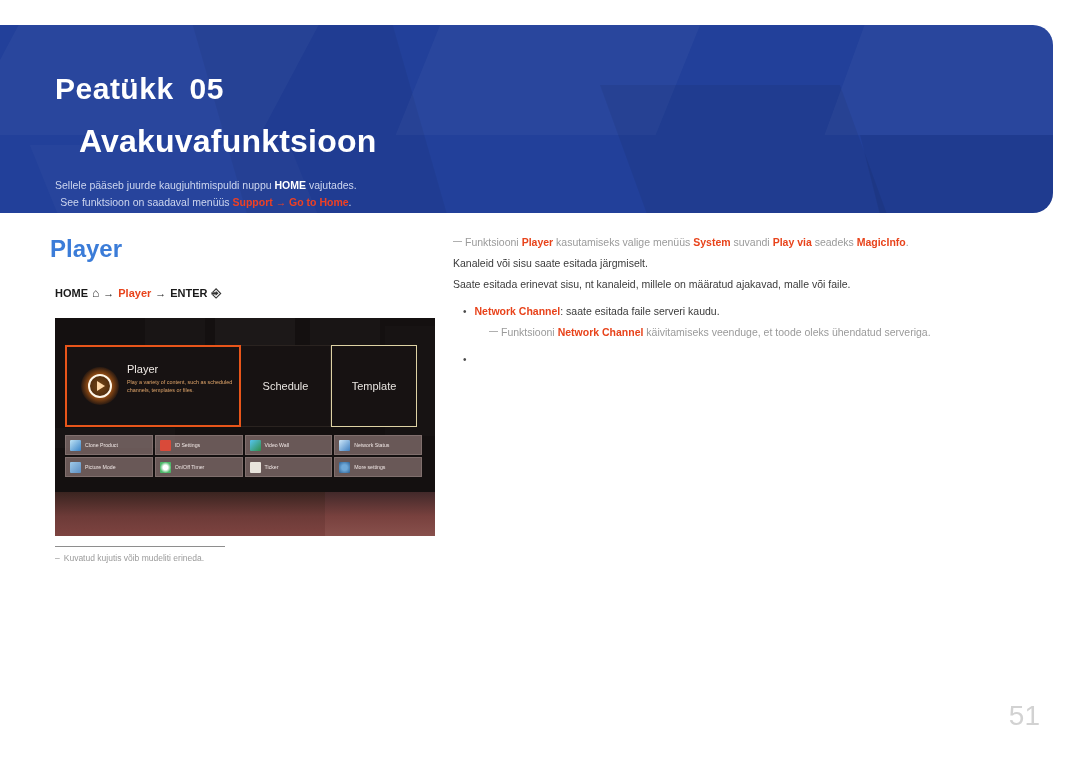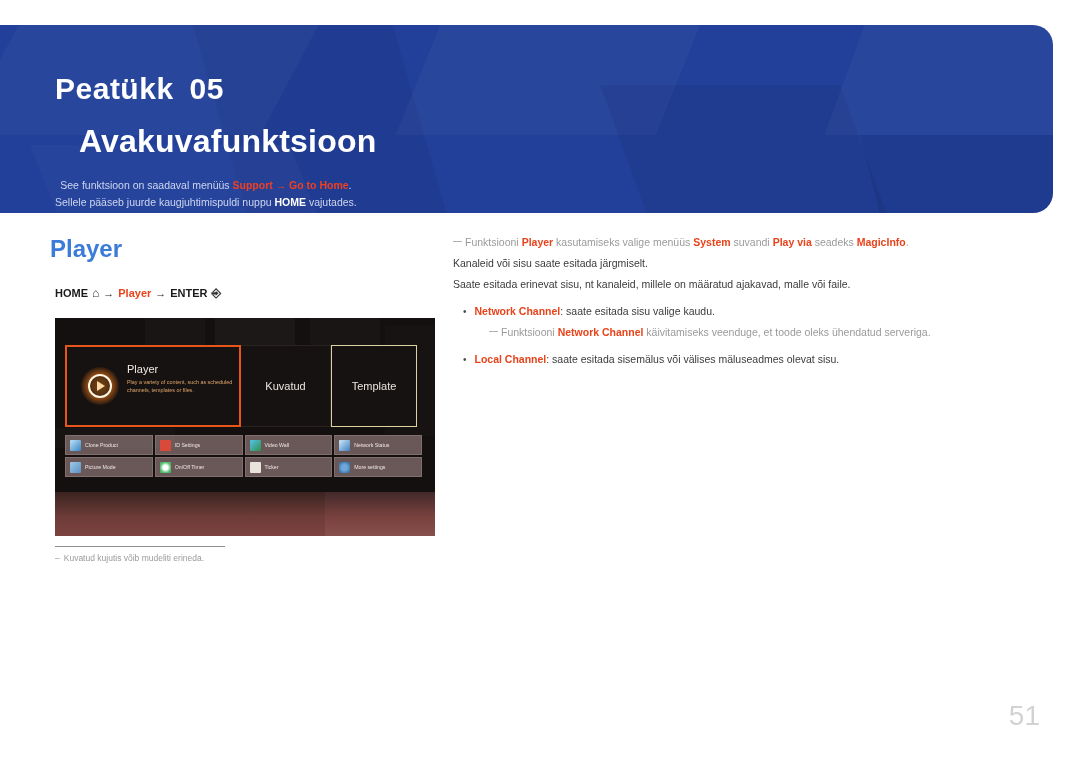--- a/index.html
+++ b/index.html
@@ -172,26 +172,26 @@
     <span class="facet f7"></span>
 
     <div class="chapter-line">
       <span>Peatükk</span><span class="num">05</span>
     </div>
 
     <div class="chapter-title">Avakuvafunktsioon</div>
 
     <div class="banner-note">
       <div>
+        <span>Sellele pääseb juurde kaugjuhtimispuldi nuppu </span><span class="white-b">HOME</span><span> vajutades.</span>
+      </div>
+      <div>
         <span>See funktsioon on saadaval menüüs </span><span class="hl">Support</span>
         <span class="arrow">→</span>
         <span class="hl">Go to Home</span><span>.</span>
-      </div>
-      <div>
-        <span>Sellele pääseb juurde kaugjuhtimispuldi nuppu </span><span class="white-b">HOME</span><span> vajutades.</span>
       </div>
     </div>
   </div>
 
   <div class="section-title">Player</div>
 
   <div class="nav-path">
     <span>HOME</span>
     <span class="ico">⌂</span>
     <span>→</span>
@@ -216,21 +216,21 @@
           <div class="ring">
               <div class="tri"></div>
             </div>
         </div>
         <div class="player-text">
           <div class="pt-title">Player</div>
           <div class="pt-desc">Play a variety of content, such as scheduled channels, templates or files.</div>
         </div>
       </div>
       <div class="tile tile-schedule">
-        <span class="tile-label-big">Kuvatud</span>
+        <span class="tile-label-big">Schedule</span>
       </div>
       <div class="tile tile-template">
         <span class="tile-label-big">Template</span>
       </div>
     </div>
 
     <div class="grid-wrap">
       <div class="grid-row">
         <div class="gcell">
           <span class="gi i-clone"></span>
@@ -282,29 +282,28 @@
 
     <div class="rline">
       <span class="note-dash"></span><span class="gray">Funktsiooni </span><span class="red-b">Player</span><span class="gray"> kasutamiseks valige menüüs </span><span class="red-b">System</span><span class="gray"> suvandi </span><span class="red-b">Play via</span><span class="gray"> seadeks </span><span class="red-b">MagicInfo</span><span class="gray">.</span>
     </div>
 
     <div class="rline">Kanaleid või sisu saate esitada järgmiselt.</div>
     <div class="rline">Saate esitada erinevat sisu, nt kanaleid, millele on määratud ajakavad, malle või faile.</div>
 
     <div class="bullet-row">
       <span class="bullet-dot">•</span>
-      <span class="rline"><span class="red-b">Network Channel</span><span>: saate esitada sisu valige kaudu.</span></span>
+      <span class="rline"><span class="red-b">Network Channel</span><span>: saate esitada faile serveri kaudu.</span></span>
     </div>
 
     <div class="rline sub-note">
       <span class="note-dash"></span><span class="gray">Funktsiooni </span><span class="red-b">Network Channel</span><span class="gray"> käivitamiseks veenduge, et toode oleks ühendatud serveriga.</span>
     </div>
 
     <div class="bullet-row">
       <span class="bullet-dot">•</span>
-      <span class="rline"><span class="red-b">Local Channel</span><span>: saate esitada sisemälus või välises mäluseadmes olevat sisu.</span></span>
     </div>
 
   </div>
 
   <div class="pagenum">51</div>
 
 </div>
 
 </body></html>

